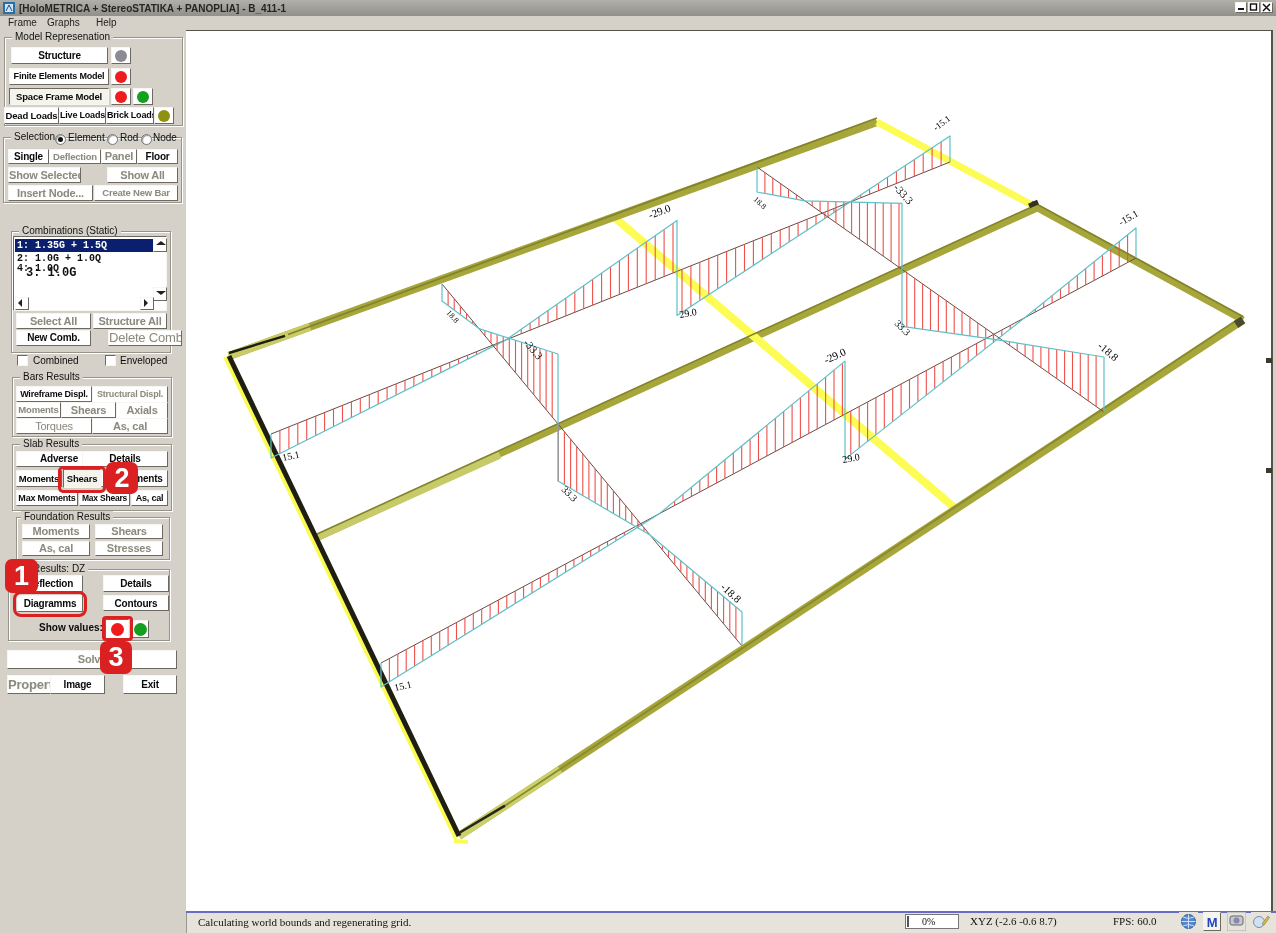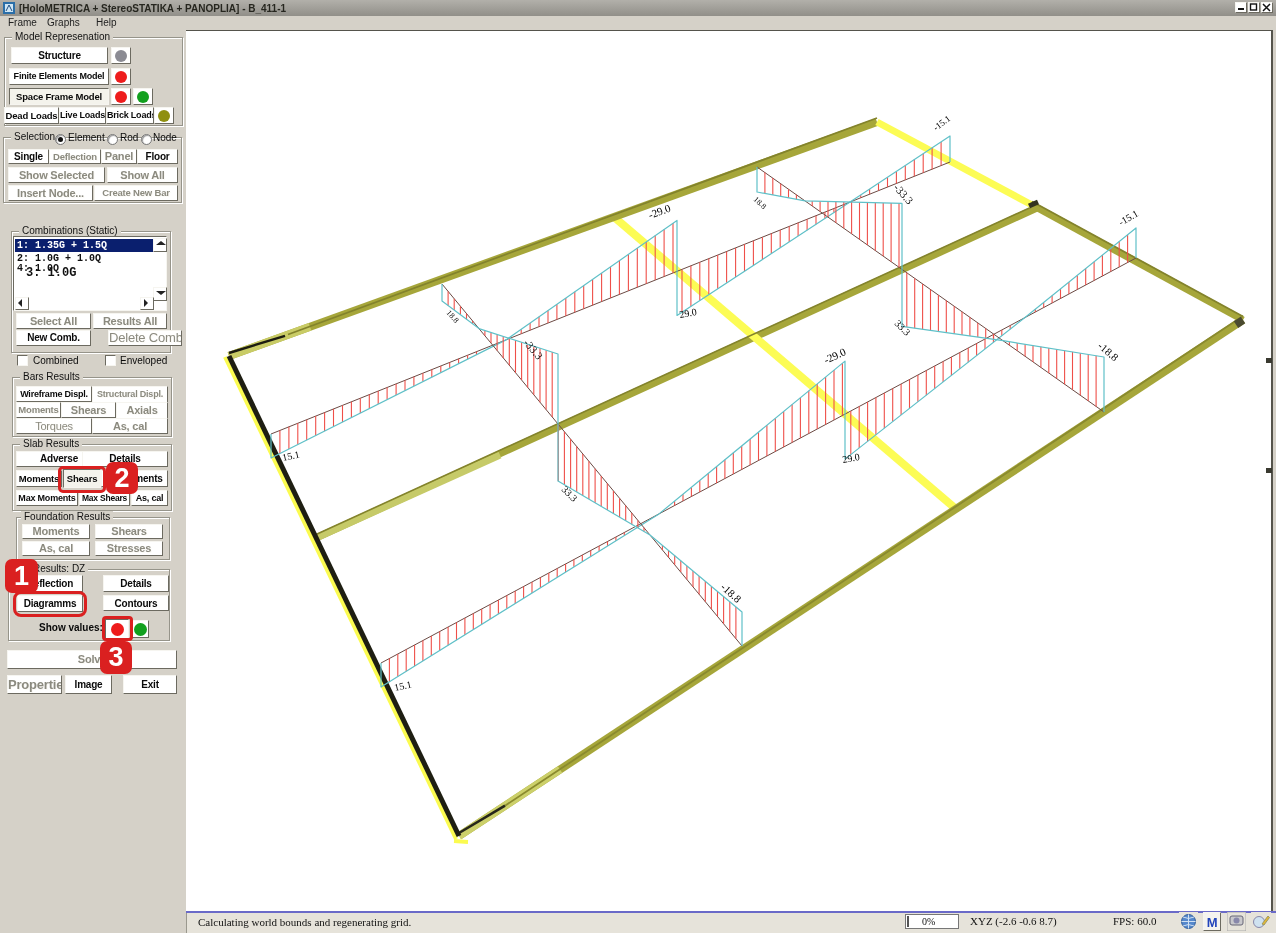--- a/index.html
+++ b/index.html
@@ -374,21 +374,21 @@
 <div class="abs" style="left:58px;top:137px;width:5px;height:5px;border-radius:50%;background:#111"></div>
 <div class="lab" style="left:68px;top:132px">Element</div>
 <div class="radio" style="left:107px;top:134px"></div>
 <div class="lab" style="left:120px;top:132px">Rod</div>
 <div class="radio" style="left:141px;top:134px"></div>
 <div class="lab" style="left:153px;top:132px">Node</div>
 <div class="btn" style="left:8px;top:149px;width:41px;height:15px;font-size:10px;font-weight:bold;line-height:13px">Single</div>
 <div class="btn dis" style="left:49px;top:149px;width:52px;height:15px;font-size:9.5px;font-weight:bold;line-height:13px">Deflection</div>
 <div class="btn dis" style="left:101px;top:149px;width:36px;height:15px;font-size:11px;font-weight:bold;line-height:13px">Panel</div>
 <div class="btn" style="left:137px;top:149px;width:41px;height:15px;font-size:10px;font-weight:bold;line-height:13px">Floor</div>
-<div class="btn dis" style="left:8px;top:167px;width:97px;height:16px;font-size:11px;font-weight:bold;line-height:14px">Show Selected</div>
+<div class="btn dis" style="left:8px;top:167px;width:73px;height:16px;font-size:11px;font-weight:bold;line-height:14px">Show Selected</div>
 <div class="btn dis" style="left:107px;top:167px;width:71px;height:16px;font-size:11px;font-weight:bold;line-height:14px">Show All</div>
 <div class="btn dis" style="left:8px;top:185px;width:85px;height:16px;font-size:11px;font-weight:bold;line-height:14px">Insert Node...</div>
 <div class="btn dis" style="left:94px;top:185px;width:84px;height:16px;font-size:9.5px;font-weight:bold;line-height:14px">Create New Bar</div>
 <div class="grp" style="left:11px;top:231px;width:160px;height:122px"></div>
 <div class="grplab" style="left:19px;top:225px">Combinations (Static)</div>
 <div class="abs" style="left:13px;top:236px;width:154px;height:75px;background:#fff;border-top:1.5px solid #6c6a60;border-left:1.5px solid #6c6a60;border-right:1.5px solid #f6f5f0;border-bottom:1.5px solid #f6f5f0"></div>
 <div class="abs" style="left:15px;top:239px;width:139px;height:13px;background:#0a1f6e"></div>
 <div class="abs" style="left:17px;top:240px;font-family:'Liberation Mono',monospace;font-size:10px;font-weight:bold;color:#fff">1: 1.35G + 1.5Q</div>
 <div class="abs" style="left:17px;top:253px;font-family:'Liberation Mono',monospace;font-size:10px;font-weight:bold;color:#111">2: 1.0G + 1.0Q</div>
 <div class="abs" style="left:26px;top:266px;font-family:'Liberation Mono',monospace;font-size:12px;font-weight:bold;color:#111">3: 1.0G</div>
@@ -403,21 +403,21 @@
   </svg>
 <div class="btn" style="left:15px;top:297px;width:14px;height:13px"></div>
 <svg class="abs" style="left:15px;top:297px" width="14" height="13">
     <polyline points="7,2 3,6 7,10" fill="#222" stroke="none"></polyline>
   </svg>
 <div class="btn" style="left:140px;top:297px;width:14px;height:13px"></div>
 <svg class="abs" style="left:140px;top:297px" width="14" height="13">
     <polyline points="4,2 8,6 4,10" fill="#222" stroke="none"></polyline>
   </svg>
 <div class="btn dis" style="left:16px;top:313px;width:75px;height:16px;font-size:11px;font-weight:bold;line-height:14px">Select All</div>
-<div class="btn dis" style="left:93px;top:313px;width:74px;height:16px;font-size:11px;font-weight:bold;line-height:14px">Results All</div>
+<div class="btn dis" style="left:93px;top:313px;width:74px;height:16px;font-size:11px;font-weight:bold;line-height:14px">Structure All</div>
 <div class="btn" style="left:16px;top:330px;width:75px;height:16px;font-size:10px;font-weight:bold;line-height:14px">New Comb.</div>
 <div class="btn dis" style="left:108px;top:330px;width:74px;height:16px;font-size:13px;font-weight:normal;line-height:14px">Delete Comb</div>
 <div class="cb" style="left:17px;top:355px"></div>
 <div class="lab" style="left:33px;top:355px">Combined</div>
 <div class="cb" style="left:105px;top:355px"></div>
 <div class="lab" style="left:120px;top:355px">Enveloped</div>
 <div class="grp" style="left:12px;top:377px;width:160px;height:60px"></div>
 <div class="grplab" style="left:20px;top:371px">Bars Results</div>
 <div class="btn" style="left:16px;top:386px;width:76px;height:16px;font-size:9px;font-weight:bold;line-height:14px">Wireframe Displ.</div>
 <div class="btn dis" style="left:92px;top:386px;width:76px;height:24px;font-size:9px;font-weight:bold;line-height:14px">Structural Displ.</div>
@@ -456,13 +456,13 @@
 <div class="btn prs" style="left:105px;top:619px;width:24px;height:20px;background:#fff">
     <div style="position:absolute;left:50%;top:50%;width:13px;height:13px;margin:-6px 0 0 -6px;border-radius:50%;background:#ee1c1c"></div>
   </div>
 <div class="btn" style="left:131px;top:620px;width:18px;height:18px">
     <div style="position:absolute;left:50%;top:50%;width:13px;height:13px;margin:-6px 0 0 -6px;border-radius:50%;background:#12a01e"></div>
   </div>
 <div class="redrect" style="left:102px;top:616px;width:31px;height:25px;border-radius:4px"></div>
 <div class="badge" style="left:100px;top:641px;width:32px;height:33px;font-size:27px;line-height:33px">3</div>
 <div class="btn dis" style="left:7px;top:650px;width:170px;height:19px;font-size:11px;font-weight:bold;line-height:17px">Solve</div>
 <div class="btn dis" style="left:7px;top:675px;width:55px;height:19px;font-size:13px;font-weight:bold;line-height:17px">Properties</div>
-<div class="btn" style="left:65px;top:675px;width:47px;height:19px;font-size:10px;font-weight:bold;line-height:17px">Image</div>
+<div class="btn" style="left:50px;top:675px;width:55px;height:19px;font-size:10px;font-weight:bold;line-height:17px">Image</div>
 <div class="btn" style="left:123px;top:675px;width:54px;height:19px;font-size:10px;font-weight:bold;line-height:17px">Exit</div>
 </body></html>

